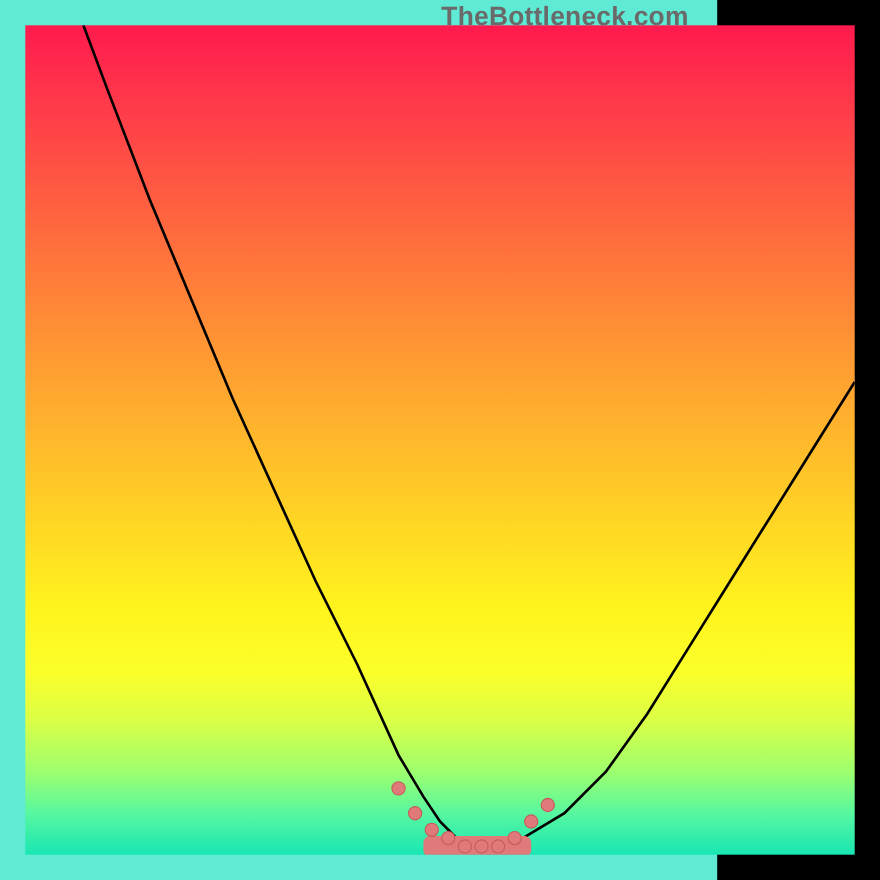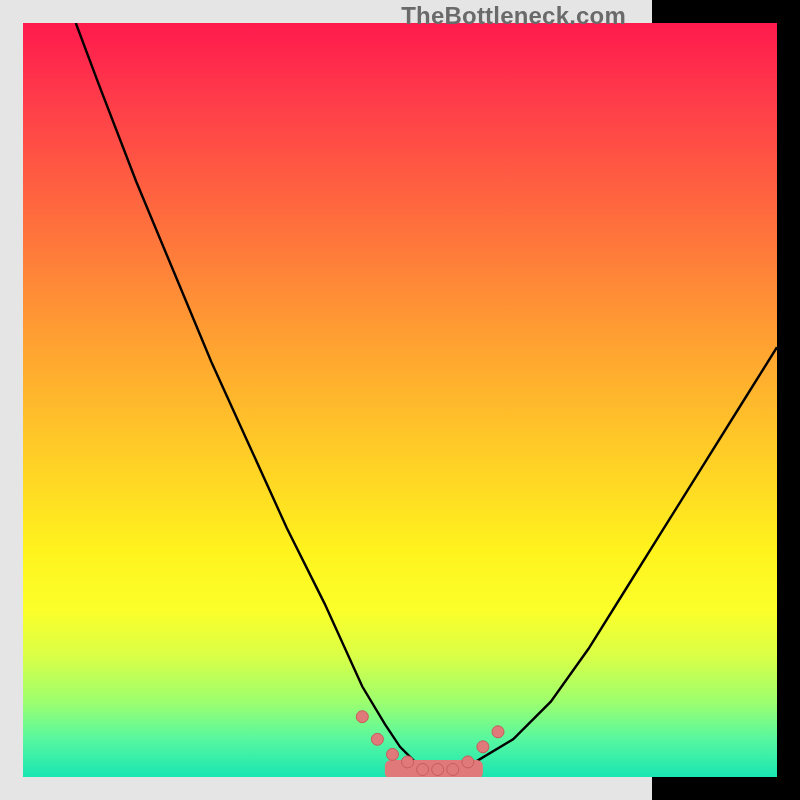--- a/index.html
+++ b/index.html
@@ -9,21 +9,21 @@
     height: 800px;
     background: #000;
     overflow: hidden;
   }
   .frame {
     position: absolute;
     left: 0;
     top: 0;
     width: 652px;
     height: 800px;
-    background: #e5e5e5;
+    background: #5eead4;
   }
   .plot {
     position: absolute;
     left: 23px;
     top: 23px;
     width: 754px;
     height: 754px;
     background: linear-gradient(to bottom,
       #ff1a4d 0%,
       #ff3b4a 10%,

